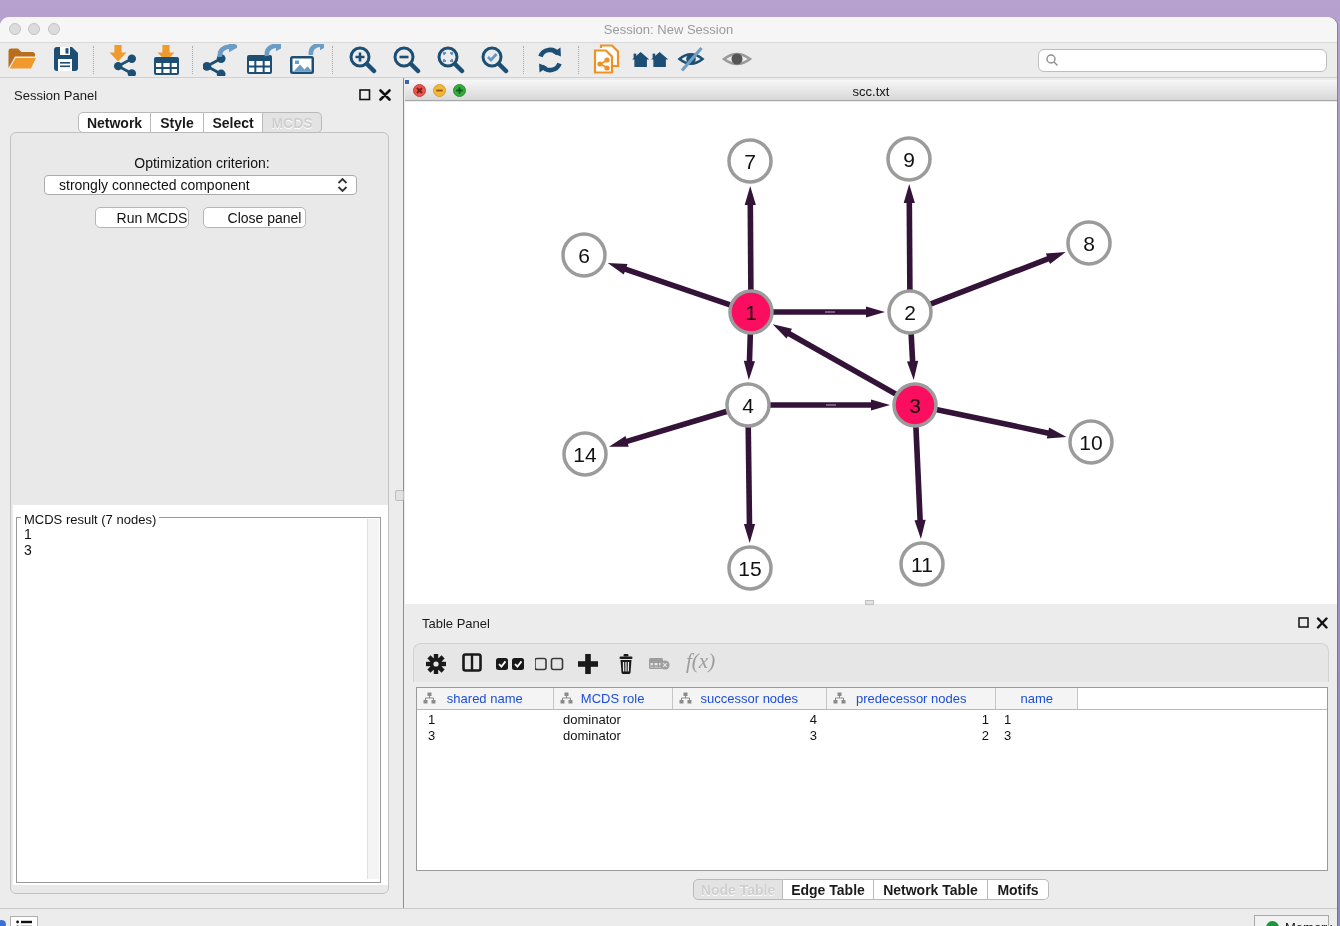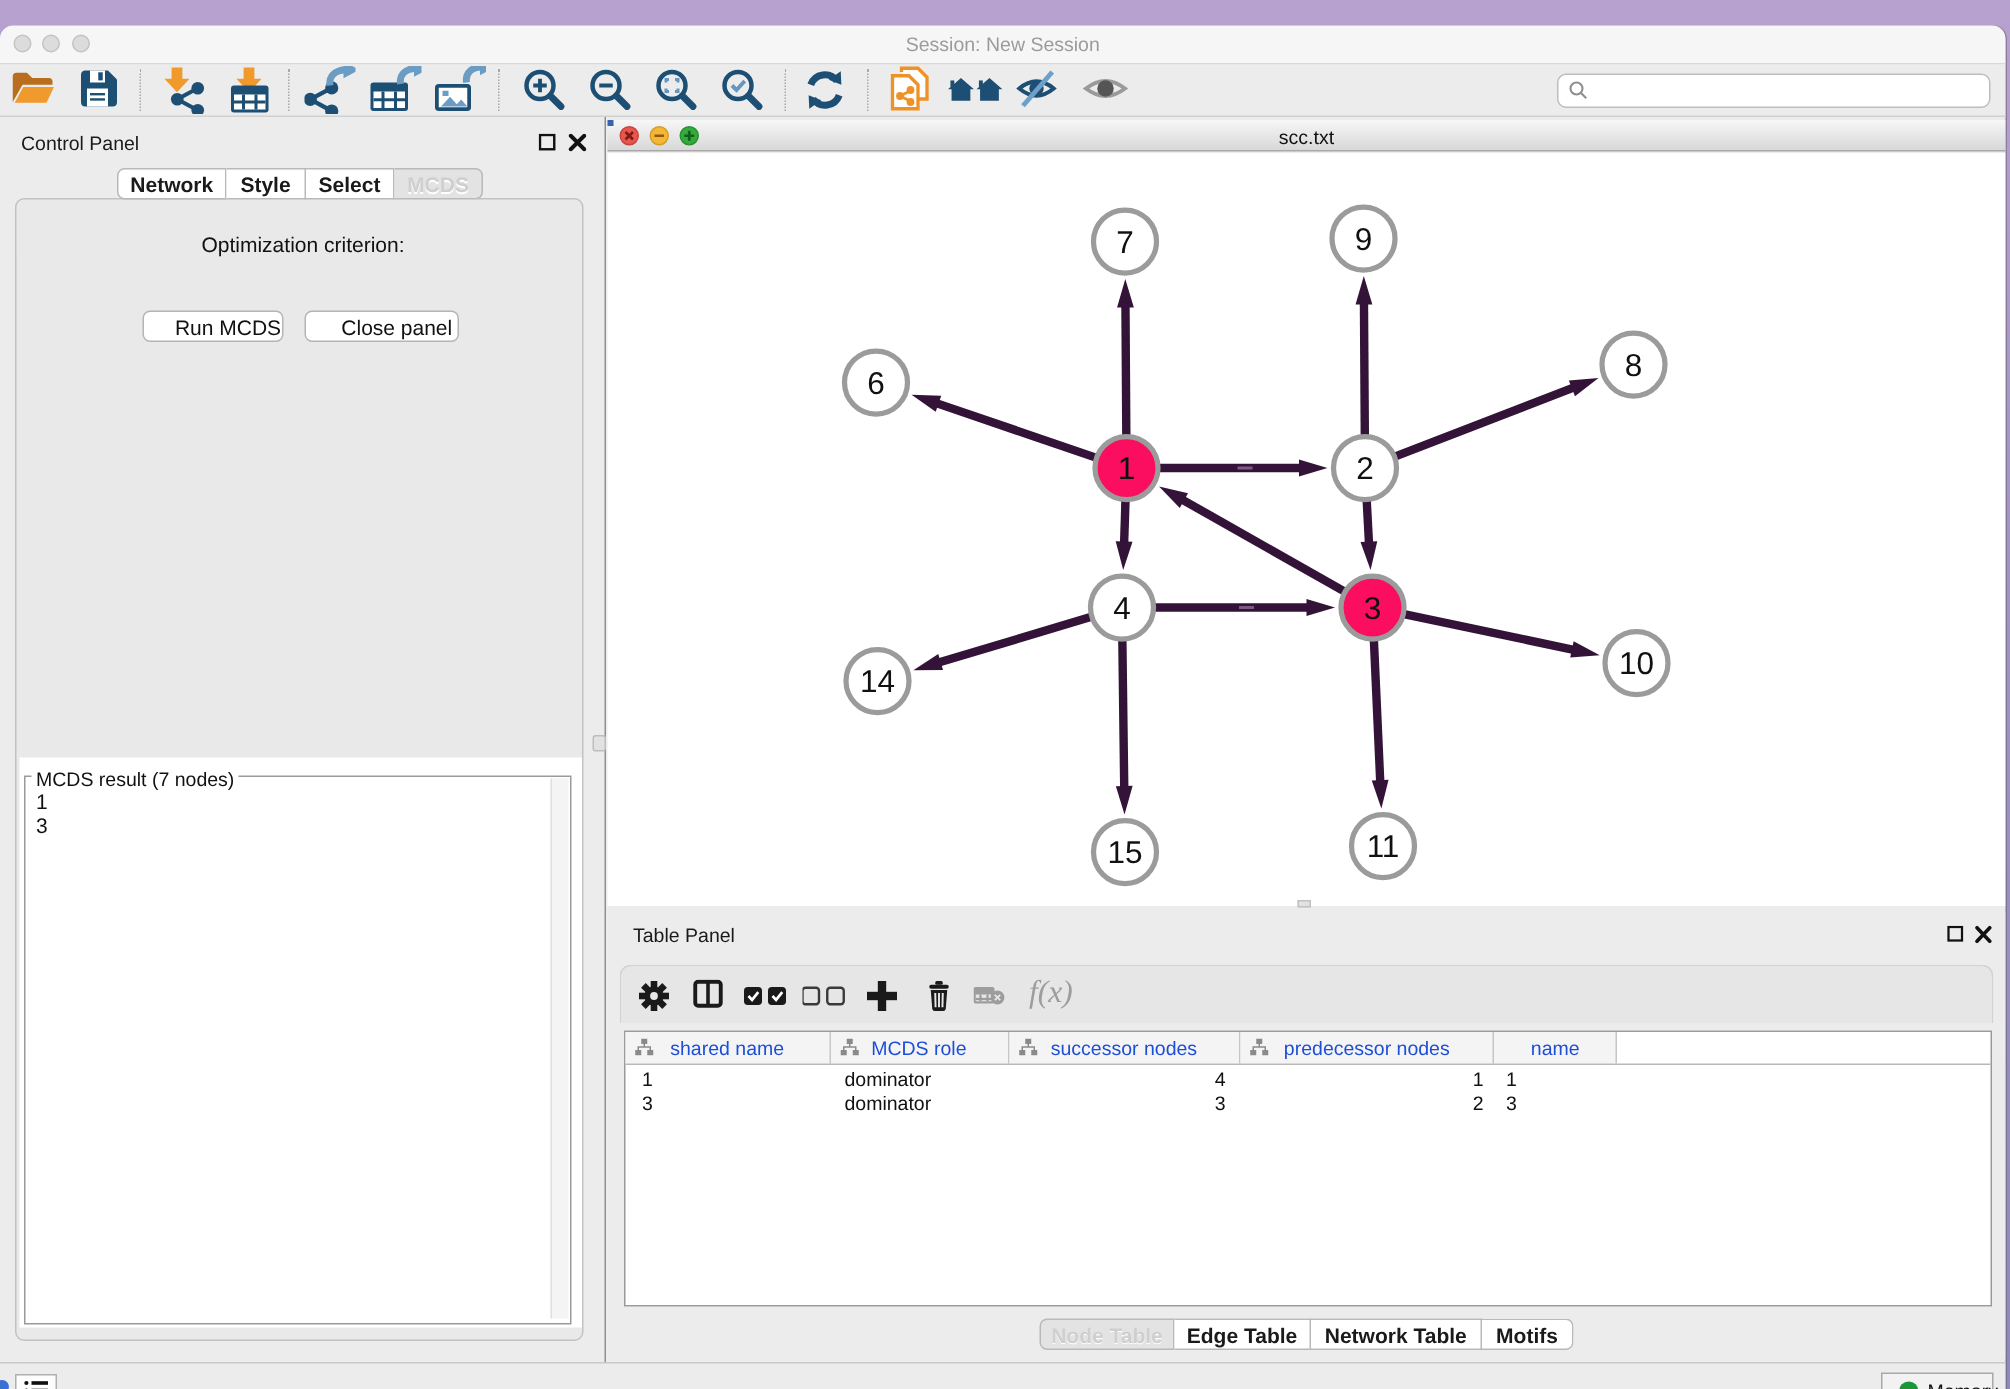--- a/index.html
+++ b/index.html
@@ -164,34 +164,40 @@
     <div class="tbsep" style="left:578px;"></div>
     <div id="searchbox">
       <svg width="14" height="14" style="position:absolute;left:6px;top:3px" viewBox="0 0 14 14">
           <circle cx="6" cy="6" r="4" fill="none" stroke="#8e8e8e" stroke-width="1.4"></circle>
           <line x1="9" y1="9" x2="12.5" y2="12.5" stroke="#8e8e8e" stroke-width="1.4"></line>
         </svg>
     </div>
   </div>
 
   <div id="sidebar">
-    <div id="cp-head">Control Panel</div>
+    <div id="cp-head">Session Panel</div>
 
     <svg class="abs" style="left:359px;top:11px" width="32" height="12" viewBox="0 0 32 12">
       <rect x="1" y="1" width="9.5" height="9.5" fill="none" stroke="#111" stroke-width="1.6"></rect>
       <path d="M21.5 1.5 L26 6 L30.5 1.5 M21.5 10.5 L26 6 L30.5 10.5" stroke="#111" stroke-width="2.6" fill="none" stroke-linecap="round" transform="rotate(0)"></path>
     </svg>
     <div id="cp-body"></div>
     <div class="tabrow" style="left:78px;top:34px;">
       <div class="tab first" style="width:73px;">Network</div>
       <div class="tab" style="width:53px;">Style</div>
       <div class="tab" style="width:59px;">Select</div>
       <div class="tab last dis" style="width:59px;">MCDS</div>
     </div>
     <div class="abs" style="left:0;top:77px;width:404px;text-align:center;font-size:14px;color:#111;">Optimization criterion:</div>
+    <div class="abs" style="left:44px;top:97px;width:311px;height:18px;background:#fff;border:1px solid #ababab;border-radius:4px;">
+      <div class="abs" style="left:14px;top:1px;font-size:14px;color:#111;">strongly connected component</div>
+      <svg class="abs" style="right:8px;top:2px;" width="11" height="14" viewBox="0 0 11 14">
+          <path d="M1.5 5 L5.5 1 L9.5 5 M1.5 9 L5.5 13 L9.5 9" stroke="#333" stroke-width="1.8" fill="none"></path>
+        </svg>
+    </div>
     <div class="btn" style="left:95px;top:129px;width:94px;height:21px;line-height:20px;">Run MCDS</div>
     <div class="btn" style="left:203px;top:129px;width:103px;height:21px;line-height:20px;">Close panel</div>
 
     <div class="abs" style="left:13px;top:427px;width:375px;height:380px;background:#fff;"></div>
 
     <div class="abs" style="left:16px;top:439px;width:365px;height:366px;border:1px solid #9a9a9a;background:#fff;box-sizing:border-box;">
       <div class="abs" style="left:7px;top:8px;font-size:14px;color:#111;">1</div>
       <div class="abs" style="left:7px;top:24px;font-size:14px;color:#111;">3</div>
       <div class="abs" style="right:1px;top:1px;width:11px;height:360px;background:#f4f4f4;border-left:1px solid #e0e0e0;"></div>
     </div>

